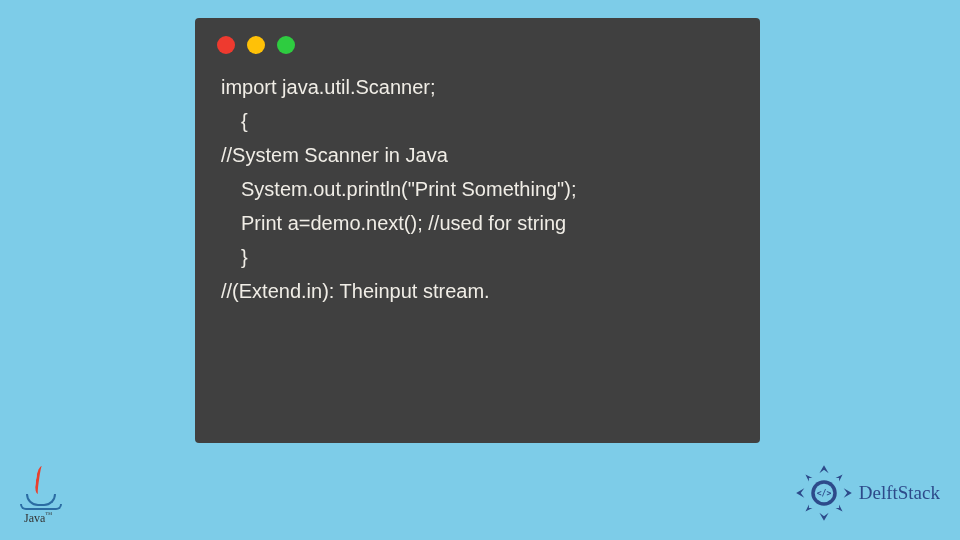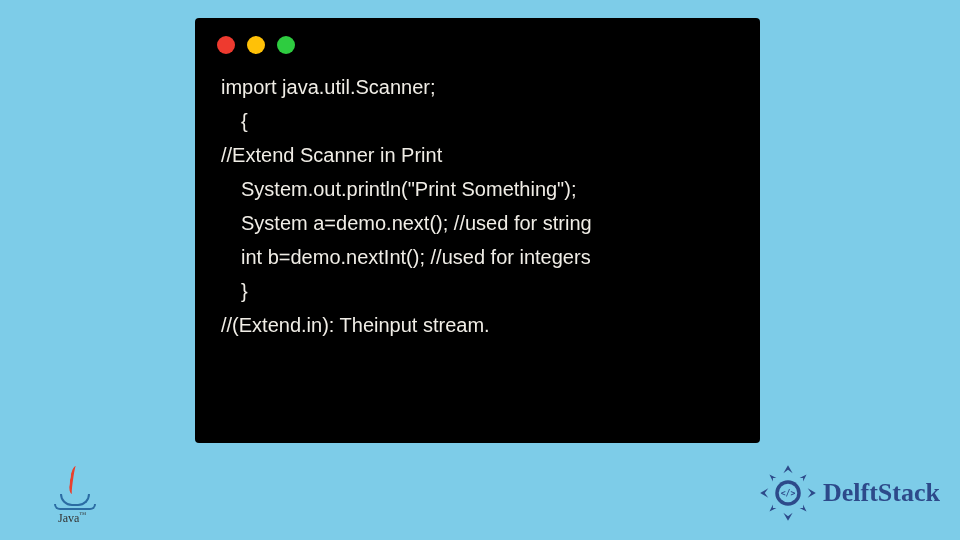--- a/index.html
+++ b/index.html
@@ -14,21 +14,21 @@
       position: relative;
       font-family: Arial, Helvetica, sans-serif;
       overflow: hidden;
     }
     .code-window {
       position: absolute;
       top: 18px;
       left: 195px;
       width: 565px;
       height: 425px;
-      background: #000000;
+      background: #404040;
       border-radius: 4px;
     }
     .titlebar {
       display: flex;
       gap: 12px;
       padding: 18px 22px 6px 22px;
     }
     .dot {
       width: 18px;
       height: 18px;
@@ -42,21 +42,21 @@
       color: #f0ede6;
       font-size: 20px;
       line-height: 1.7;
       font-family: Arial, Helvetica, sans-serif;
     }
     .code div {
       white-space: pre;
     }
     .java-logo {
       position: absolute;
-      left: 52px;
+      left: 18px;
       bottom: 14px;
       width: 50px;
       height: 70px;
     }
     .java-logo .cup {
       position: absolute;
       bottom: 20px;
       left: 8px;
       width: 30px;
       height: 12px;
@@ -98,24 +98,24 @@
     }
     .delft {
       position: absolute;
       right: 20px;
       bottom: 18px;
       display: flex;
       align-items: center;
       gap: 6px;
     }
     .delft-text {
-      font-size: 26px;
+      font-size: 19px;
       font-family: Georgia, 'Times New Roman', serif;
       color: #2d4a8a;
-      font-weight: 700;
+      font-weight: 400;
     }
     .delft-icon {
       width: 58px;
       height: 58px;
       position: relative;
     }
     .delft-icon svg {
       width: 100%;
       height: 100%;
     }
@@ -125,24 +125,23 @@
 
 <div class="code-window">
   <div class="titlebar">
     <div class="dot red"></div>
     <div class="dot yellow"></div>
     <div class="dot green"></div>
   </div>
   <div class="code">
     <div>import java.util.Scanner;</div>
     <div> {</div>
-    <div>//Extend Scanner in Print</div>
+    <div>//System Scanner in Java</div>
     <div> System.out.println("Print Something");</div>
-    <div> System a=demo.next(); //used for string</div>
-    <div> int b=demo.nextInt(); //used for integers</div>
+    <div> Print a=demo.next(); //used for string</div>
     <div> }</div>
     <div>//(Extend.in): Theinput stream.</div>
   </div>
 </div>
 
 <div class="java-logo">
   <div class="steam"></div>
   <div class="cup"></div>
   <div class="saucer"></div>
   <div class="label">

